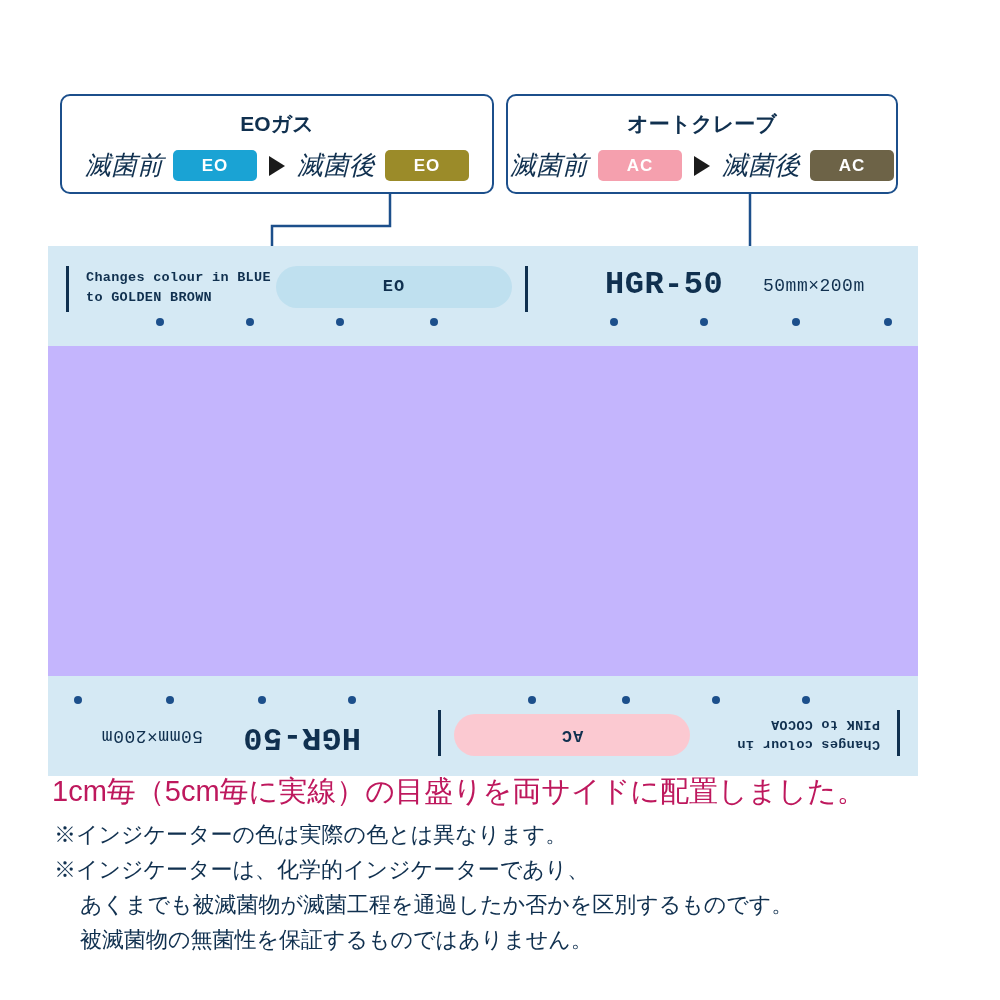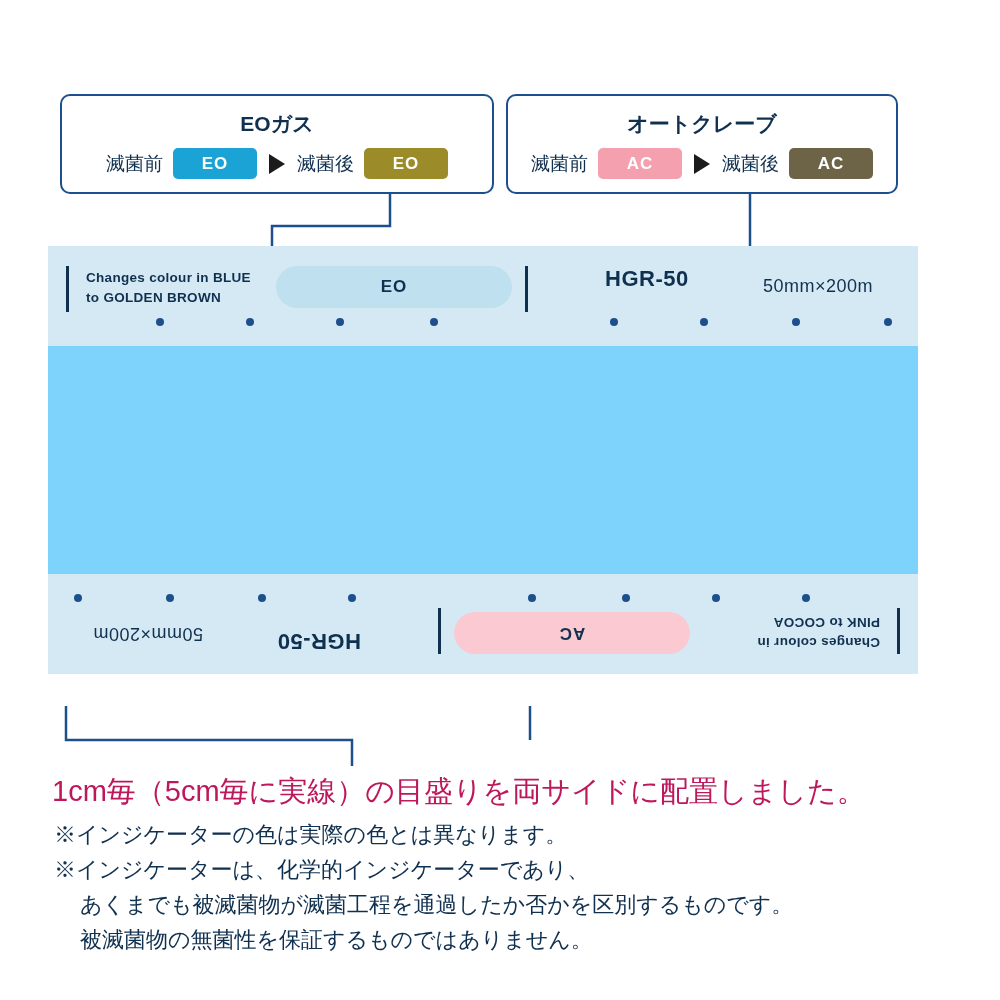--- a/index.html
+++ b/index.html
@@ -68,23 +68,24 @@
     position: absolute;
     left: 0;
     top: 52px;
     width: 100%;
     display: flex;
     align-items: center;
     justify-content: center;
     gap: 10px;
   }
   .stage-label {
-    font-size: 19px;
+    font-size: 26px;
     color: #10304f;
     font-weight: normal;
+    font-style: italic;
   }
   .chip {
     display: inline-block;
     width: 84px;
     height: 31px;
     line-height: 31px;
     text-align: center;
     border-radius: 5px;
     font-size: 17px;
     font-weight: bold;
@@ -103,23 +104,24 @@
     border-bottom: 10px solid transparent;
     margin: 0 2px;
   }
 
   
   .tape {
     position: absolute;
     left: 48px;
     top: 246px;
     width: 870px;
-    height: 428px;
-    background: #7dd3fc;
+    height: 530px;
+    background: #c4b5fd;
     box-sizing: border-box;
+    font-family: Liberation Mono, monospace;
   }
   .tape-band {
     position: absolute;
     left: 0;
     width: 100%;
     height: 100px;
     background: #d5e9f4;
   }
   .tape-band.top { top: 0; }
   .tape-band.bottom { bottom: 0; }
@@ -164,21 +166,21 @@
   .ind-pill.ac { background: #fbc9d1; }
 
   .tick-bar {
     position: absolute;
     width: 3px;
     height: 46px;
     background: #10304f;
   }
   .brand {
     position: absolute;
-    font-size: 22px;
+    font-size: 32px;
     font-weight: bold;
     color: #10304f;
     letter-spacing: 0.5px;
   }
   .size {
     position: absolute;
     font-size: 18px;
     color: #10304f;
     letter-spacing: 0.5px;
   }

